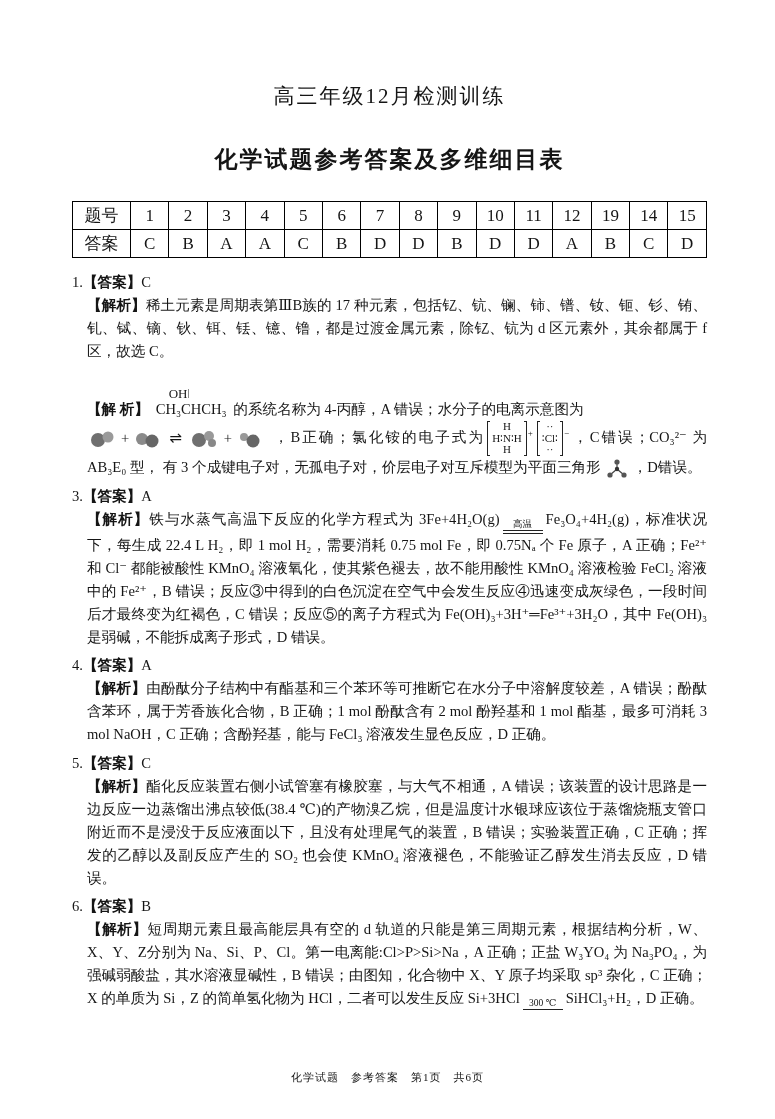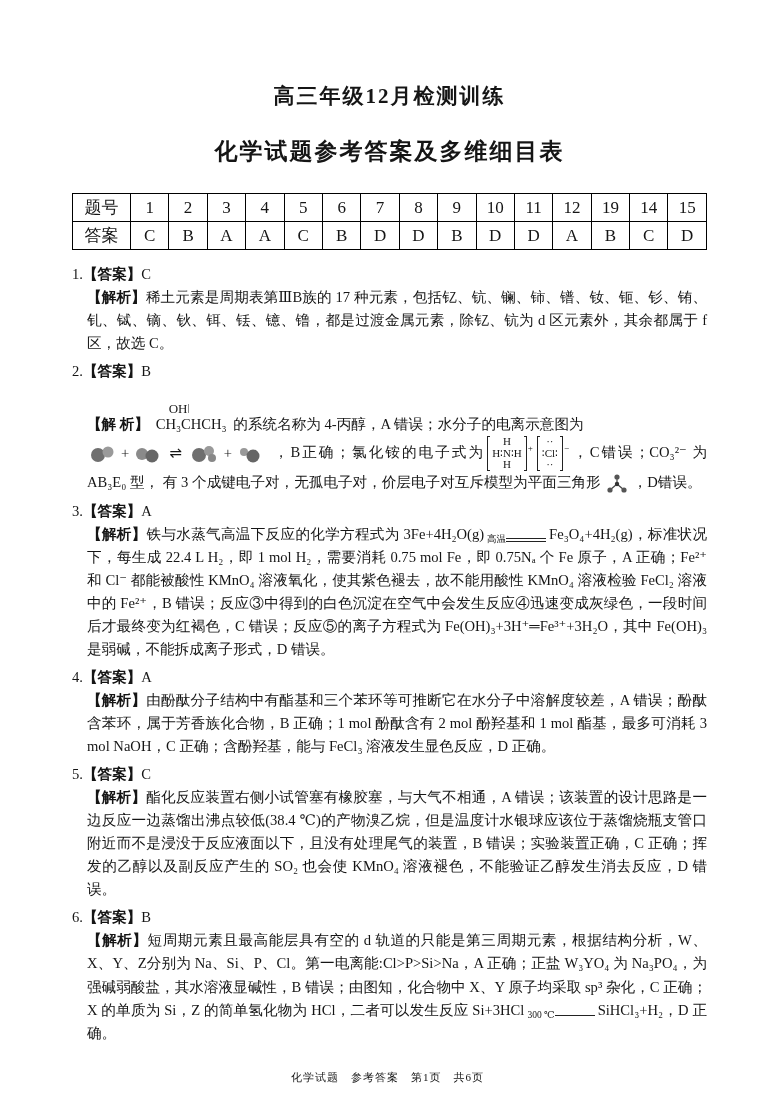--- a/index.html
+++ b/index.html
@@ -1,42 +1,42 @@
 <!DOCTYPE html>
 <html><head>
 <meta charset="utf-8">
 <style>
   *{margin:0;padding:0;box-sizing:border-box}
   html,body{background:#fff}
   body{width:775px;height:1119px;position:relative;overflow:hidden;
        font-family:"Liberation Serif","DejaVu Serif",serif;color:#151515}
   .page{padding:82px 68px 0 72px}
-  .title{text-align:center;font-size:21px;font-weight:700;letter-spacing:2px}
-  .subtitle{text-align:center;font-size:23px;font-weight:700;margin-top:26px;letter-spacing:2px}
+  .title{text-align:center;font-size:21px;font-weight:400;letter-spacing:2px}
+  .subtitle{text-align:center;font-size:23px;font-weight:700;margin-top:34px;letter-spacing:2px}
   table.ans{width:100%;border-collapse:collapse;margin-top:26px;table-layout:fixed;font-size:17px}
   table.ans td{border:1px solid #000;text-align:center;height:28px;vertical-align:middle}
   table.ans td.lab{width:58px}
   .items{margin-top:13px;font-size:14.6px;line-height:1.58;text-align:justify}
   .item{margin-top:5px}
   .b{font-weight:700}
   .analysis{margin-left:15px}
   .pad-top{padding-top:30px}
   .structf{display:inline-block;position:relative;margin:0 3px}
   .structf-top{position:absolute;bottom:92%;left:13px;display:flex;flex-direction:row;align-items:center;line-height:1;font-size:13px}
   .bond{font-size:10px;line-height:.85}
   .watereq{display:inline-flex;align-items:center;gap:4px;vertical-align:middle;margin-right:4px}
   .mol{display:inline-block;vertical-align:middle}
   .harpoon{font-size:15px;padding:0 2px;font-family:"DejaVu Sans",sans-serif}
   .ef{display:inline-flex;align-items:center;vertical-align:middle;font-size:11px;line-height:1.05;margin:0 2px}
   .efbr{align-self:stretch;width:3px;border-top:1.2px solid #222;border-bottom:1.2px solid #222}
   .efbr.l{border-left:1.2px solid #222}
   .efbr.r{border-right:1.2px solid #222}
   .efcol{display:inline-flex;flex-direction:column;align-items:center;padding:0 2px}
   .ef sup{font-size:9px;margin-left:1px;position:relative;top:-5px}
-  .rxn{display:inline-flex;align-items:center;vertical-align:-3px;margin:0 3px}
+  .rxn{display:inline-flex;flex-direction:column;align-items:center;vertical-align:-3px;margin:0 3px}
   .rxn .cond{font-size:9.5px;line-height:1;white-space:nowrap}
   .rxn .bar{width:40px;border-top:1.3px solid #222;margin-top:1px}
   .rxn .bar.dbl{border-bottom:1.3px solid #222;height:4px}
   .trig{vertical-align:middle;margin:0 3px}
   .footer{position:absolute;left:0;right:0;bottom:34px;text-align:center;font-size:11px;letter-spacing:1px}
 </style>
 </head>
 <body>
 
 <div class="page">
@@ -86,21 +86,20 @@
     </table>
 
   <div class="items">
 
     <div class="item">
       <p class="ansline"><span>1.</span><span class="b">【答案】</span><span>C</span></p>
       <p class="analysis"><span class="b">【解析】</span><span>稀土元素是周期表第ⅢB族的 17 种元素，包括钇、钪、镧、铈、镨、钕、钷、钐、铕、钆、铽、镝、钬、铒、铥、镱、镥，都是过渡金属元素，除钇、钪为 d 区元素外，其余都属于 f 区，故选 C。</span></p>
     </div>
 
     <div class="item">
-      <p class="ansline"><span>2.</span><span class="b">【答案】</span><span>B</span></p>
       <p class="analysis pad-top">
         <span class="b">【解 析】</span>
         <span class="structf"><span class="structf-top">
               <span>OH</span>
               <span class="bond">|</span>
             </span><span>CH₃CHCH₃</span></span>
         <span> 的系统名称为 4-丙醇，A 错误；水分子的电离示意图为</span><br>
         <span class="watereq">
           <svg class="mol" width="30" height="22" viewBox="0 0 30 22">
               <circle cx="11" cy="12" r="7" fill="#6f6f6f"></circle>

